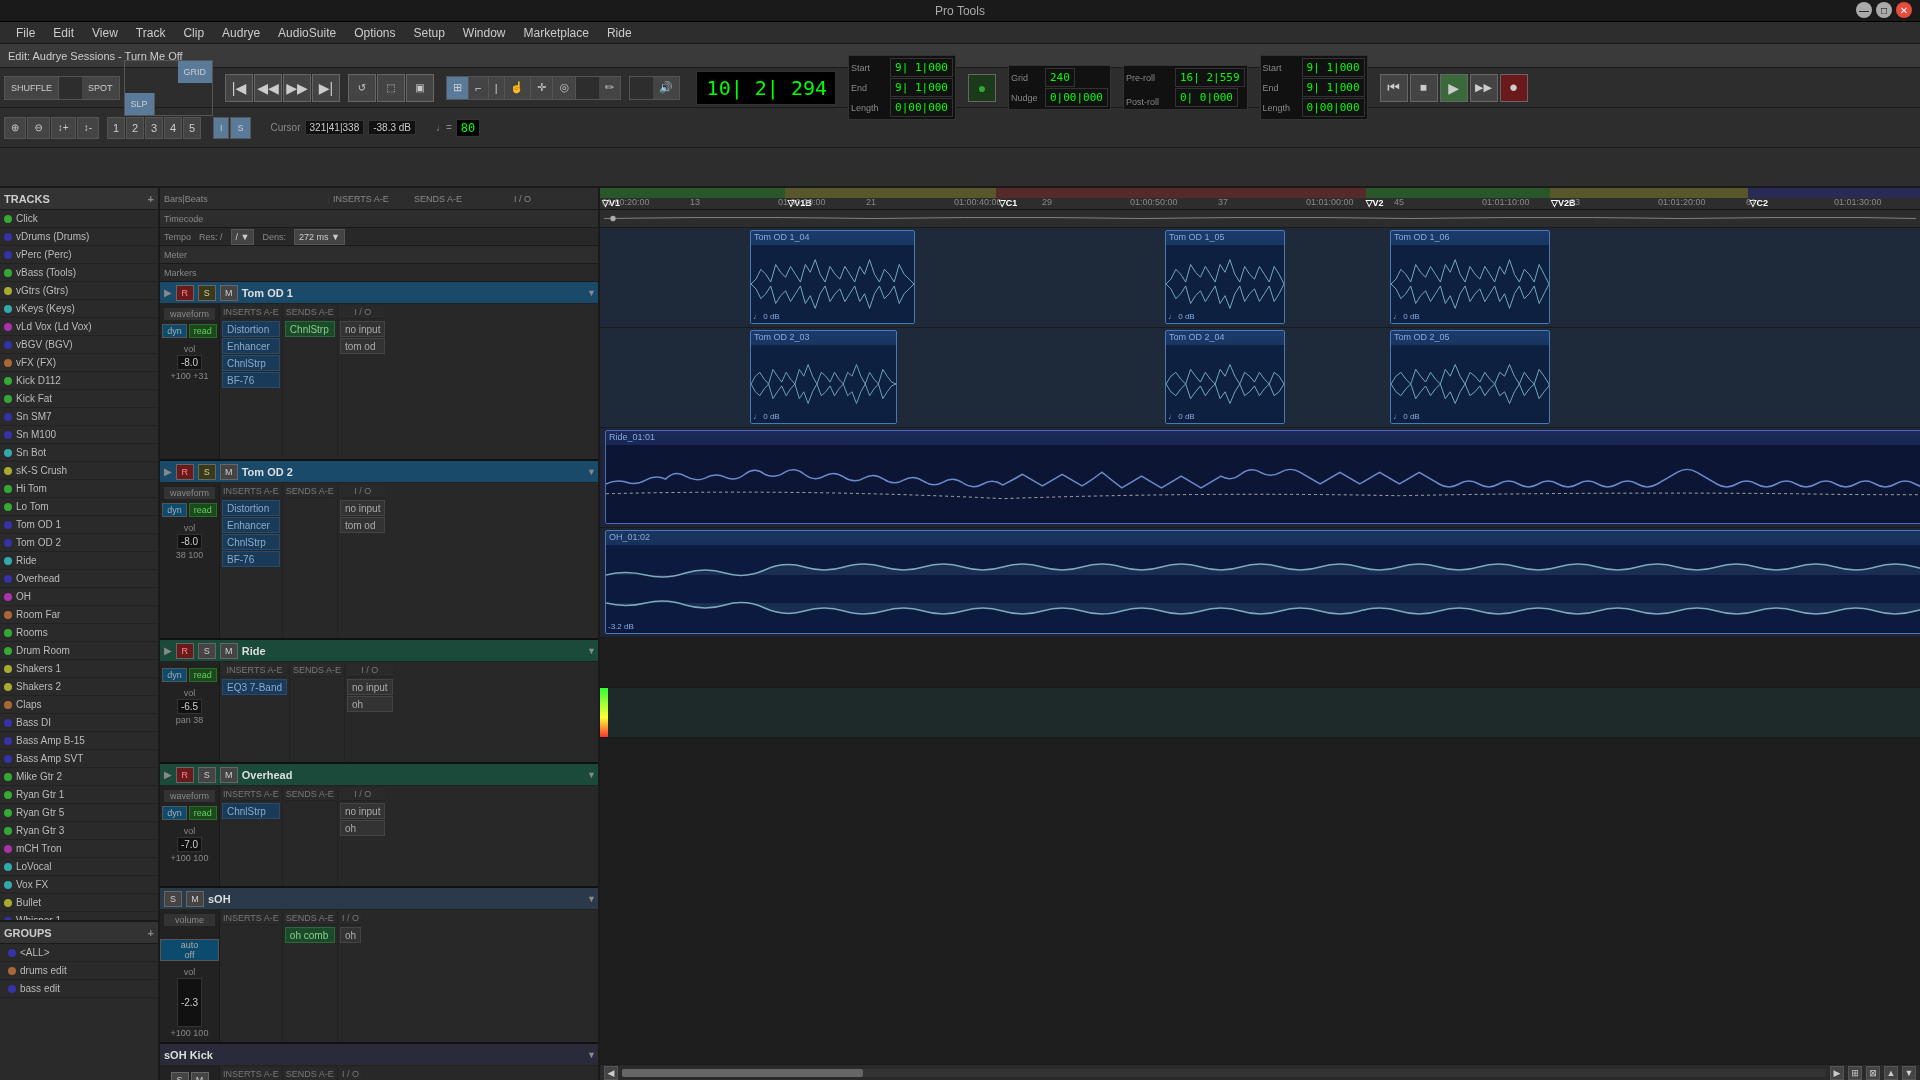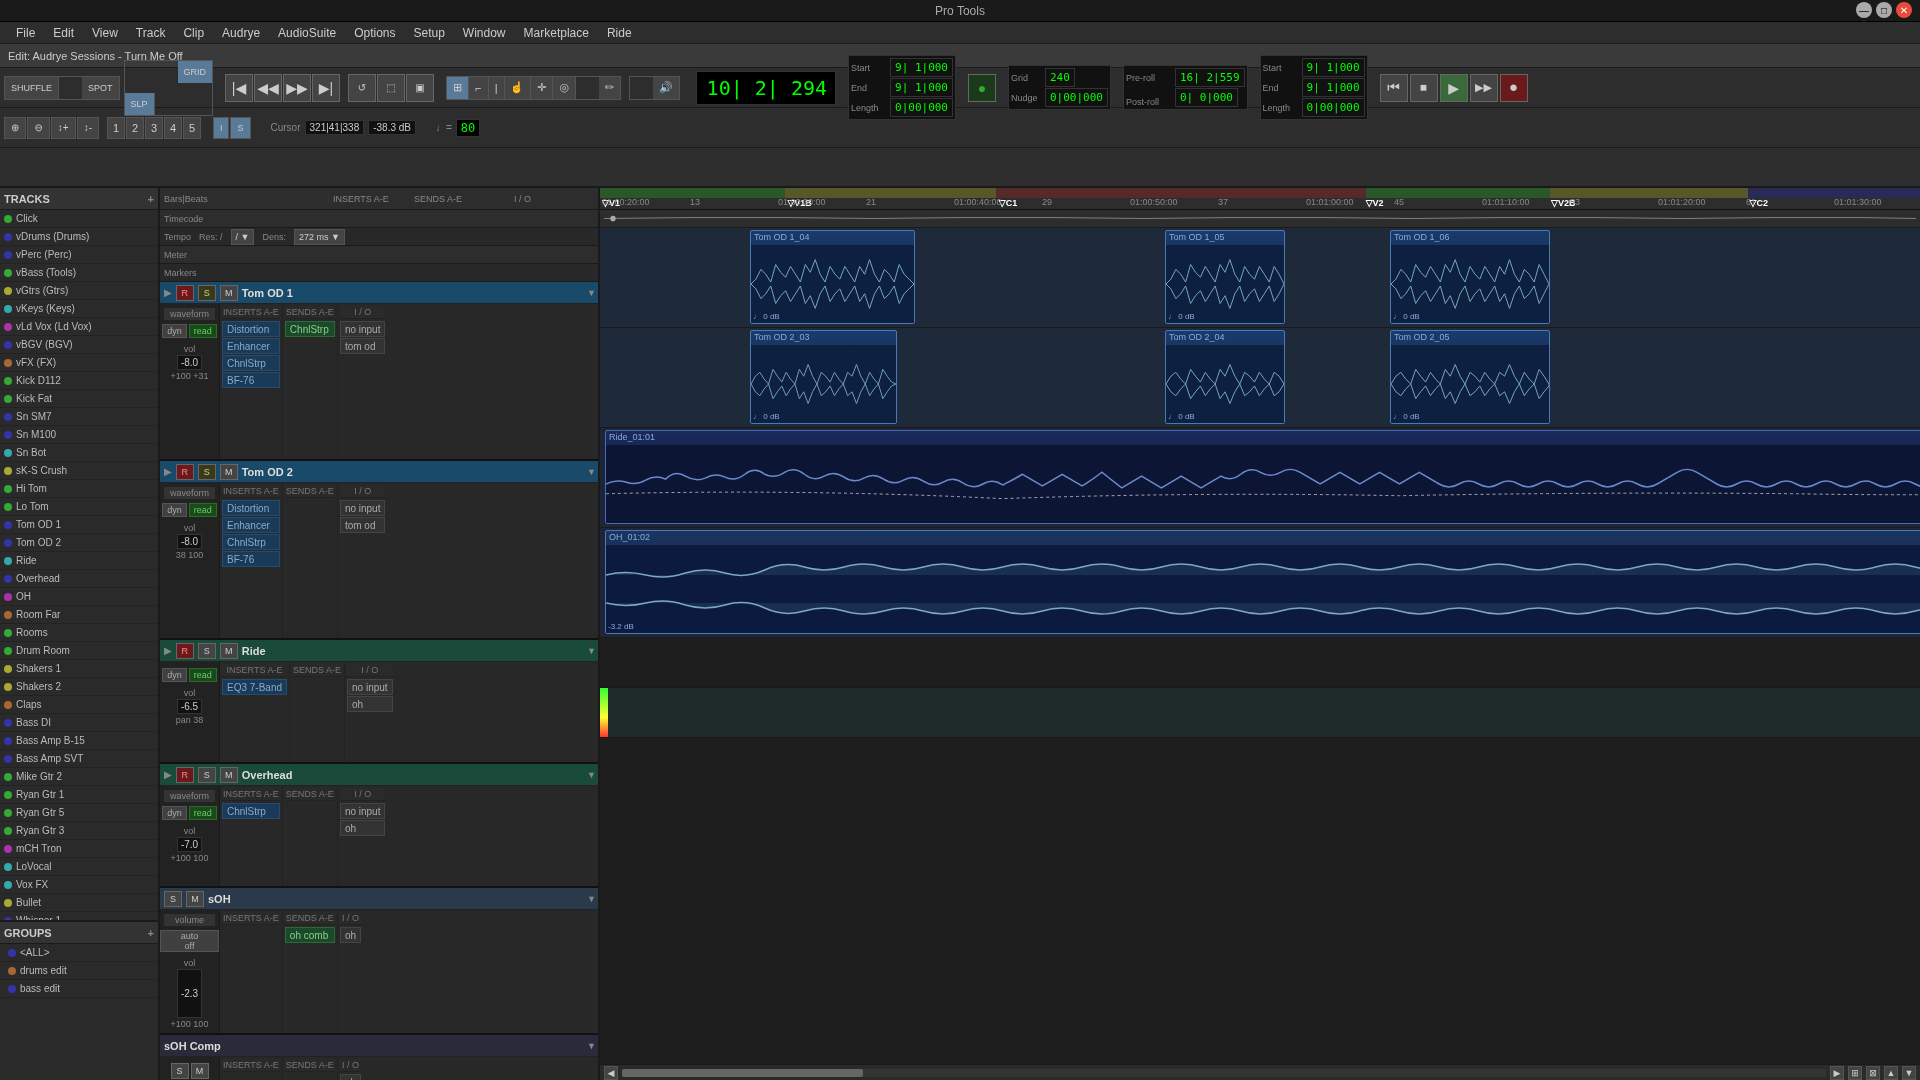--- a/index.html
+++ b/index.html
@@ -86,21 +86,21 @@
 
     
     .full-strip { width: 440px; border-bottom: 2px solid #111; }
     .strip-name-row { height: 22px; background: #3d3d3d; display: flex; align-items: center; padding: 0 4px; gap: 4px; border-bottom: 1px solid #222; }
     .strip-name { font-size: 11px; color: #ddd; font-weight: bold; }
     .inserts-col { border-right: 1px solid #222; padding: 2px; }
     .sends-col { border-right: 1px solid #222; padding: 2px; }
     .io-col { padding: 2px; }
     .col-header { background: #2a2a2a; color: #777; font-size: 9px; text-align: center; padding: 1px; border-bottom: 1px solid #222; margin-bottom: 2px; }
 
-    .dyn-btn { background: #404040; border: 1px solid #555; color: #aaa; font-size: 9px; padding: 1px 4px; cursor: pointer; }
+    .dyn-btn { background: #0c4a6e; border: 1px solid #555; color: #aaa; font-size: 9px; padding: 1px 4px; cursor: pointer; }
     .read-btn { background: #1a4a1a; border: 1px solid #2a6a2a; color: #6c6; font-size: 9px; padding: 1px 4px; cursor: pointer; }
 
     
     .db-label { position: absolute; bottom: 2px; left: 2px; color: #88aadd; font-size: 8px; }
 
     
     #tracks-area::-webkit-scrollbar { width: 12px; height: 12px; }
     #tracks-area::-webkit-scrollbar-track { background: #1a1a1a; }
     #tracks-area::-webkit-scrollbar-thumb { background: #444; border-radius: 2px; }
 
@@ -664,21 +664,21 @@
         <div class="strip-name-row" style="background:#2a3a4a;display:flex;align-items:center;height:22px;padding:0 4px;gap:4px;border-bottom:1px solid #222;">
           <button class="small-btn">S</button>
           <button class="small-btn">M</button>
           <span class="strip-name">sOH</span>
           <span style="color:#888;font-size:9px;margin-left:auto;">▼</span>
         </div>
         <div style="display:flex;min-height:80px;">
           <div style="width:60px;background:#222;border-right:1px solid #1a1a1a;display:flex;flex-direction:column;align-items:center;padding:4px;gap:2px;">
             <div style="color:#888;font-size:9px;background:#333;width:100%;text-align:center;padding:1px;">volume</div>
             <div style="display:flex;gap:2px;margin-top:2px;">
-              <button class="dyn-btn" style="font-size:9px;width:auto;padding:0 20px;">auto off</button>
+              <button class="dyn-btn" style="font-size:9px;width:auto;padding:0 20px;margin-top:9px;">auto off</button>
             </div>
             <div style="display:flex;flex-direction:column;gap:1px;margin-top:4px;align-items:center;">
               <span style="color:#888;font-size:9px;">vol</span>
               <span style="color:#ccc;font-size:10px;background:#111;border:1px solid #333;padding:18px 3px;">-2.3</span>
               <span style="color:#888;font-size:9px;">+100 100</span>
             </div>
           </div>
           <div class="inserts-col">
             <div class="col-header">INSERTS A-E</div>
           </div>
@@ -688,21 +688,21 @@
           </div>
           <div class="io-col">
             <div class="col-header">I / O</div>
             <div class="io-slot">oh</div>
           </div>
         </div>
       </div>
 
       <div class="full-strip" style="border-bottom:2px solid #111;background:#282828;">
         <div class="strip-name-row" style="background:#2a2a3a;display:flex;align-items:center;height:22px;padding:0 4px;gap:4px;border-bottom:1px solid #222;">
-          <span class="strip-name">sOH Comp</span>
+          <span class="strip-name">sOH Kick</span>
           <span style="color:#888;font-size:9px;margin-left:auto;">▼</span>
         </div>
         <div style="display:flex;min-height:50px;">
           <div style="width:60px;background:#222;border-right:1px solid #1a1a1a;display:flex;flex-direction:column;align-items:center;padding:4px;gap:2px;">
             <div style="display:flex;gap:2px;margin-top:2px;">
               <button class="small-btn">S</button>
               <button class="small-btn">M</button>
             </div>
           </div>
           <div class="inserts-col">

